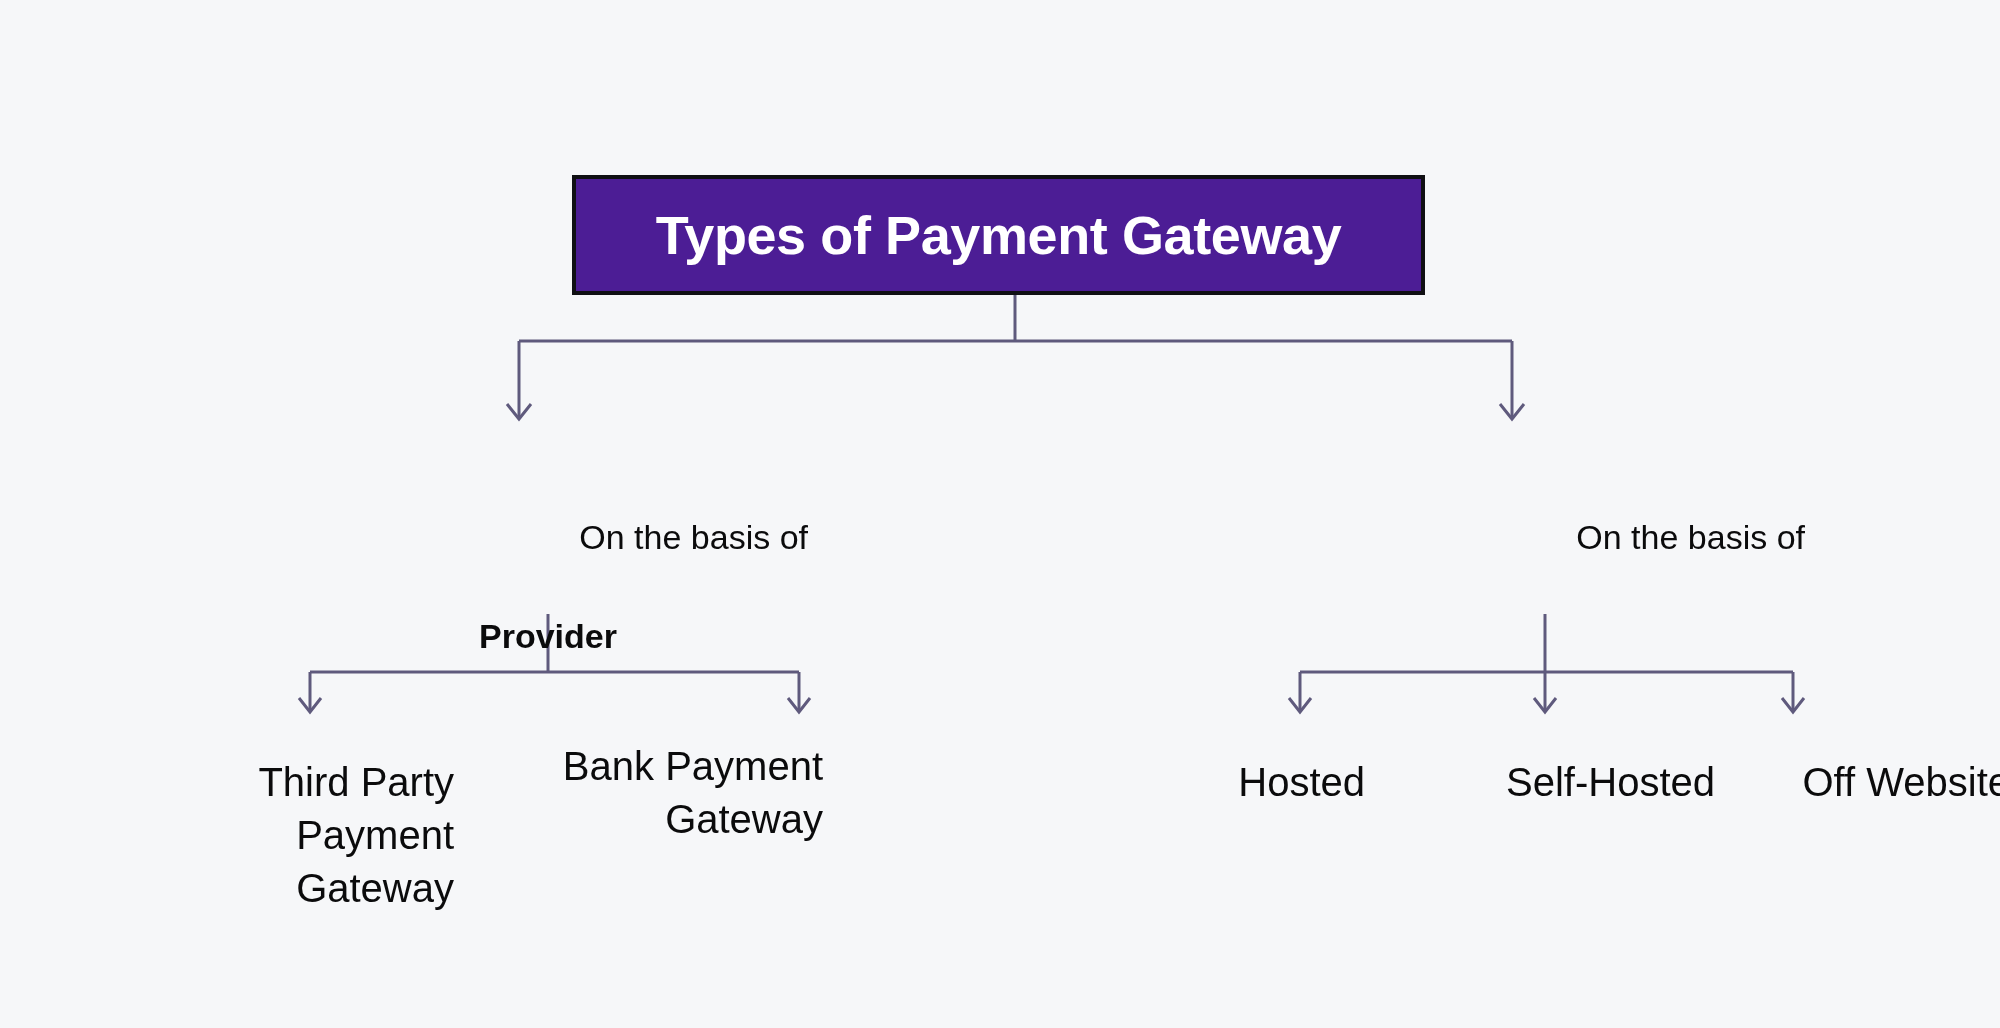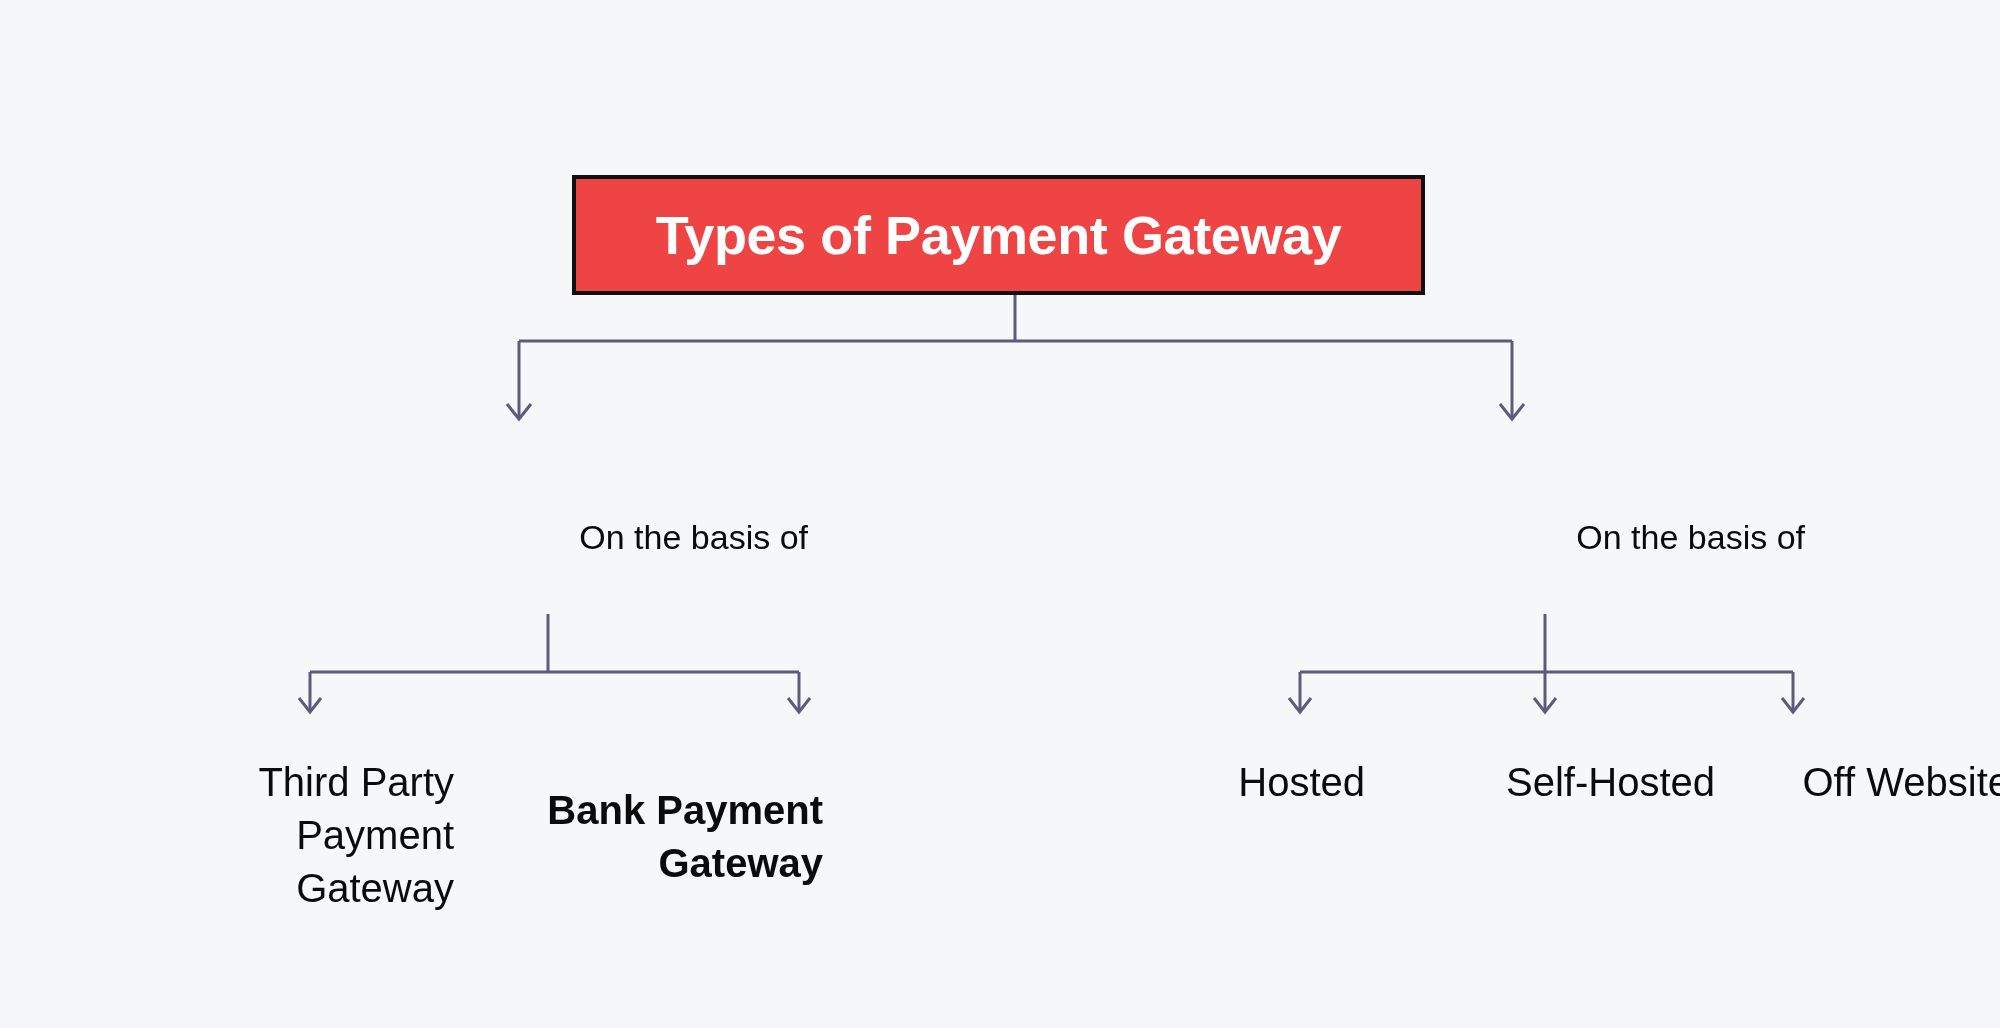--- a/index.html
+++ b/index.html
@@ -34,21 +34,21 @@
     line-height: 1.33;
     white-space: pre-line;
   }
   
   #root-box {
     position: absolute;
     left: 572px;
     top: 175px;
     width: 853px;
     height: 120px;
-    background: #ef4444;
+    background: #4c1d95;
     border: 4px solid #101014;
     box-sizing: border-box;
     display: flex;
     align-items: center;
     justify-content: center;
   }
   #root-box .root-title {
     color: #ffffff;
     font-size: 54px;
     font-weight: bold;
@@ -72,21 +72,21 @@
   }
   #branch-label-0 { left: 288px; top: 470px; }
   #branch-label-1 { left: 1285px; top: 470px; }
   
   .leaf-label {
     font-size: 40px;
     font-weight: normal;
     text-align: right;
   }
   #leaf-0 { left: 108px; top: 756px; width: 346px; }
-  #leaf-1 { left: 511px; top: 784px; width: 312px; font-weight: bold; }
+  #leaf-1 { left: 511px; top: 740px; width: 312px; }
   #leaf-2 { left: 1145px; top: 756px; width: 220px; }
   #leaf-3 { left: 1375px; top: 756px; width: 340px; }
   #leaf-4 { left: 1570px; top: 756px; width: 440px; }
 </style>
 </head>
 <body>
 
 <div id="diagram-root">
 
   <svg id="connector-layer" viewBox="0 0 2000 1028" width="2000" height="1028" xmlns="http://www.w3.org/2000/svg">
@@ -124,20 +124,21 @@
       <path d="M 1782 698 L 1793 712 L 1804 698"></path>
     </g>
   </svg>
 
   <div id="root-box">
     <span class="root-title">Types of Payment Gateway</span>
   </div>
 
   <div class="node-text branch-label" id="branch-label-0">
     <span class="lead">On the basis of</span>
+    <span class="strong">Provider</span>
   </div>
 
   <div class="node-text branch-label" id="branch-label-1">
     <span class="lead">On the basis of</span>
   </div>
 
   <div class="node-text leaf-label" id="leaf-0">Third Party Payment
 Gateway</div>
   <div class="node-text leaf-label" id="leaf-1">Bank Payment
 Gateway</div>

